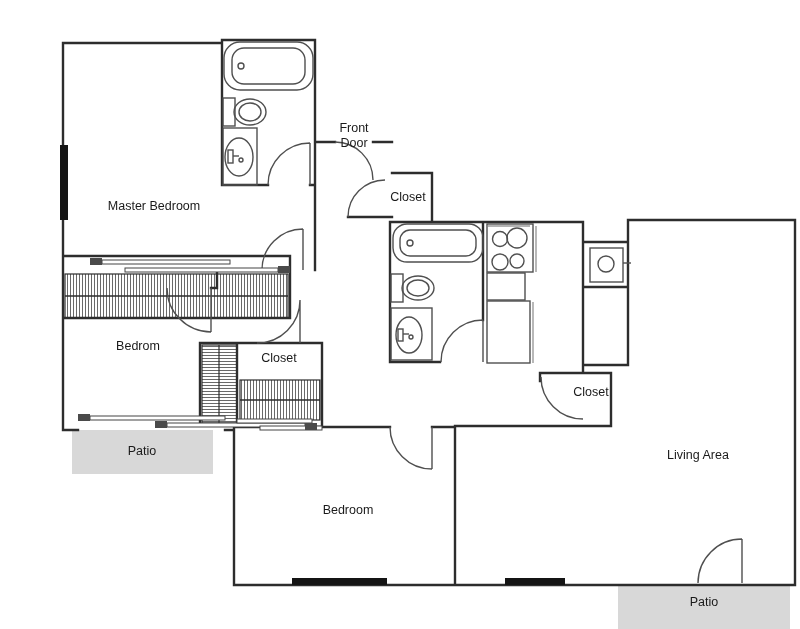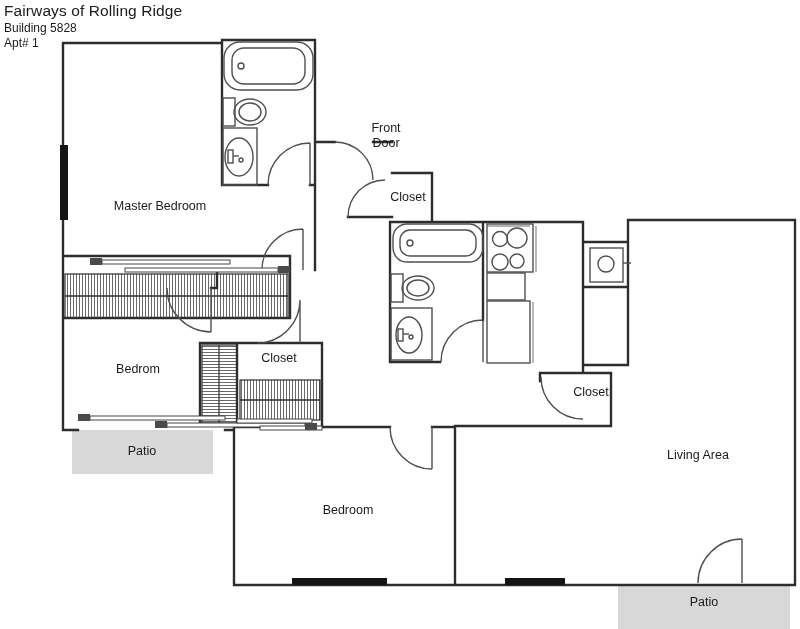--- a/index.html
+++ b/index.html
@@ -144,29 +144,24 @@
         <path d="M533,302 V363" stroke="#9a9a9a"></path>
       </g>
       <g>
         <rect x="590" y="248" width="33" height="34"></rect>
         <circle cx="606" cy="264" r="8"></circle>
         <path d="M623,263 H631"></path>
       </g>
     </g>
   </svg>
 
-  <div class="hdr">
-    <div class="t1">Fairways of Rolling Ridge</div>
-    <div class="t2">Building 5828</div>
-    <div class="t3">Apt# 1</div>
-  </div>
 
-  <div class="lbl" style="left:332px;top:121px;width:44px;margin-left:32px;">Front Door</div>
-  <div class="lbl" style="left:100px;top:199px;width:120px;">Master Bedroom</div>
-  <div class="lbl" style="left:98px;top:362px;width:80px;">Bedrom</div>
+  <div class="lbl" style="left:332px;top:121px;width:44px;">Front Door</div>
+  <div class="lbl" style="left:94px;top:199px;width:120px;">Master Bedroom</div>
+  <div class="lbl" style="left:98px;top:339px;width:80px;">Bedrom</div>
   <div class="lbl" style="left:249px;top:351px;width:60px;">Closet</div>
   <div class="lbl" style="left:378px;top:190px;width:60px;">Closet</div>
   <div class="lbl" style="left:561px;top:385px;width:60px;">Closet</div>
   <div class="lbl" style="left:308px;top:503px;width:80px;">Bedroom</div>
   <div class="lbl" style="left:648px;top:448px;width:100px;">Living Area</div>
   <div class="lbl" style="left:112px;top:444px;width:60px;">Patio</div>
   <div class="lbl" style="left:674px;top:595px;width:60px;">Patio</div>
 
 </div>
 

